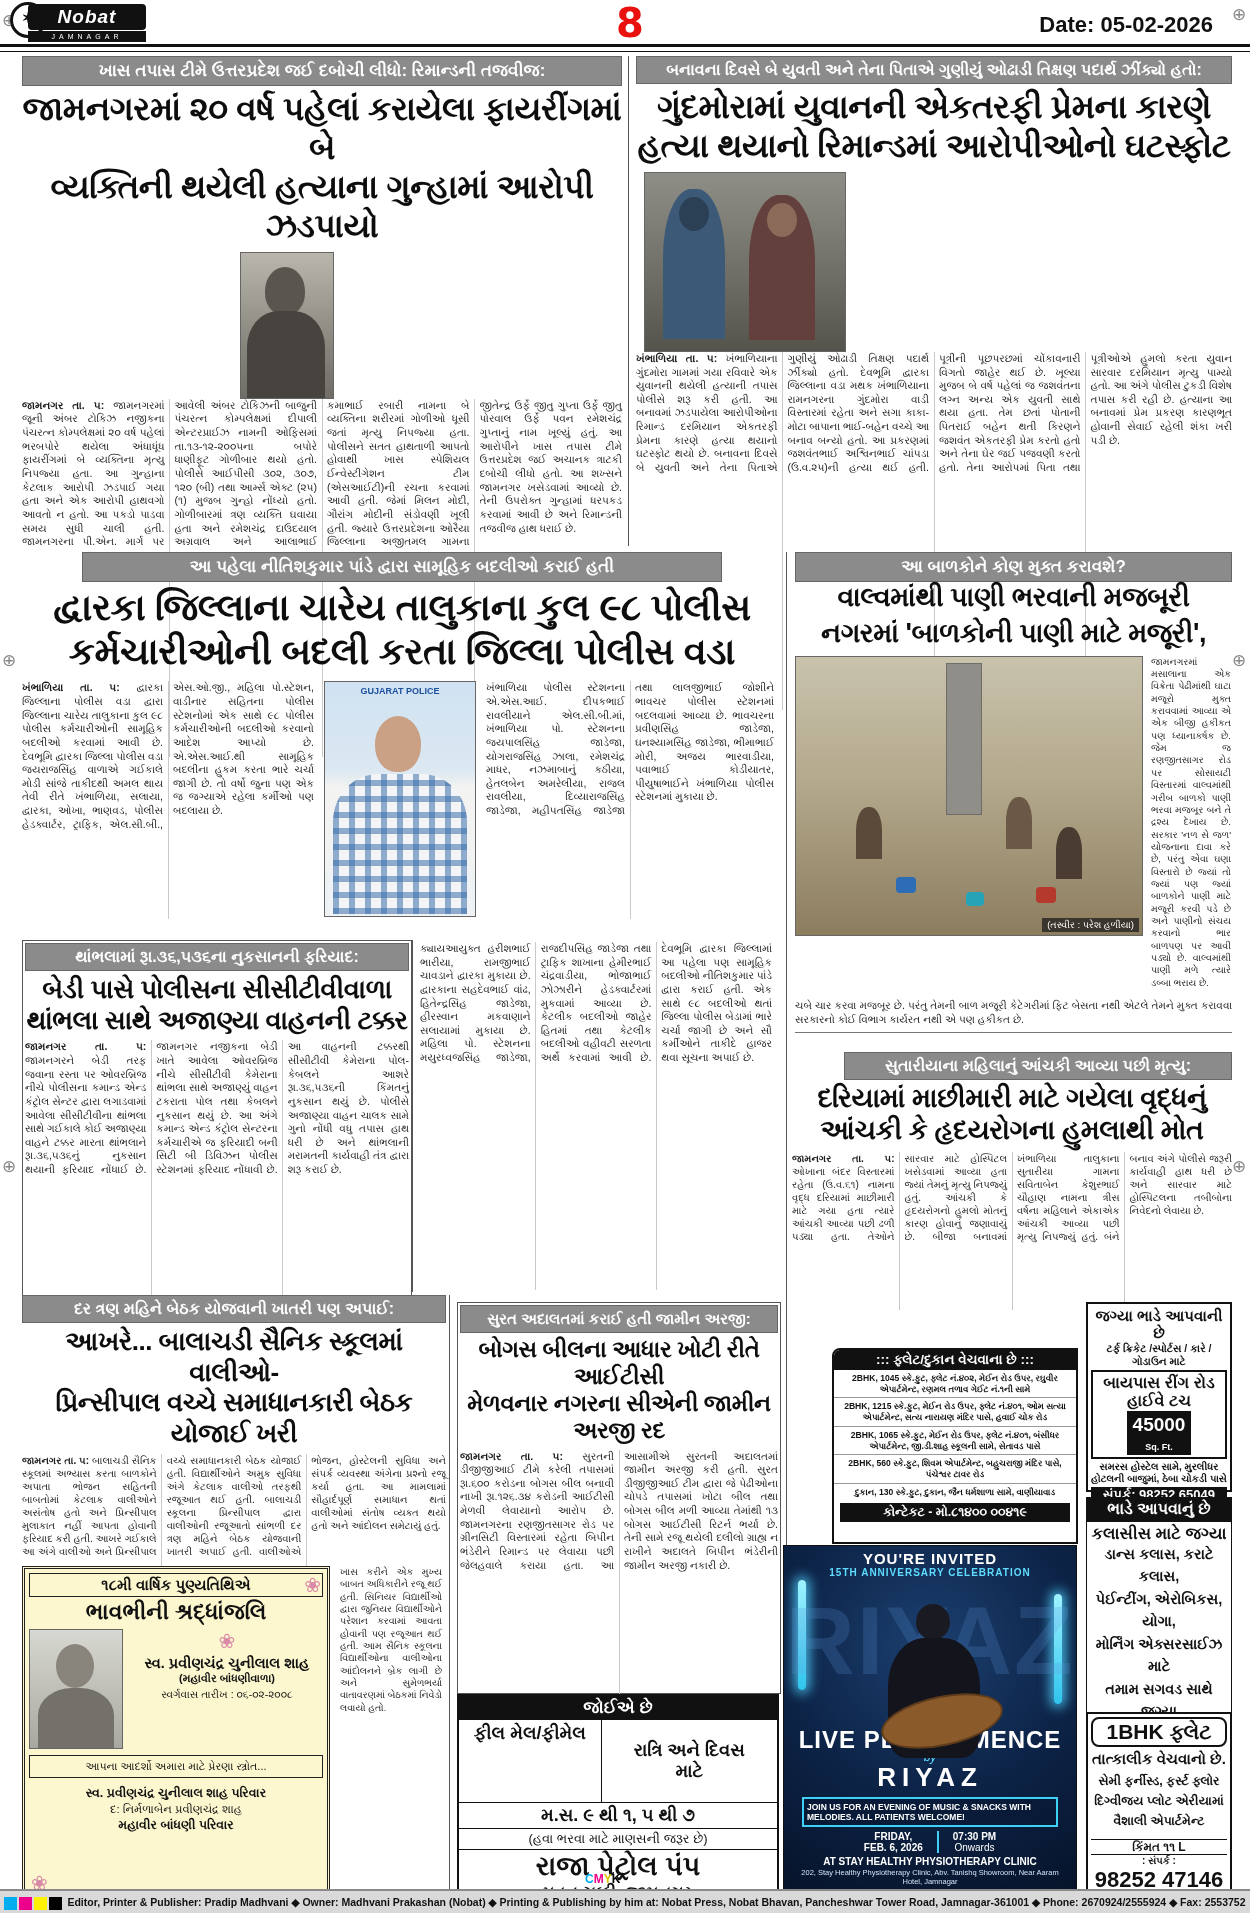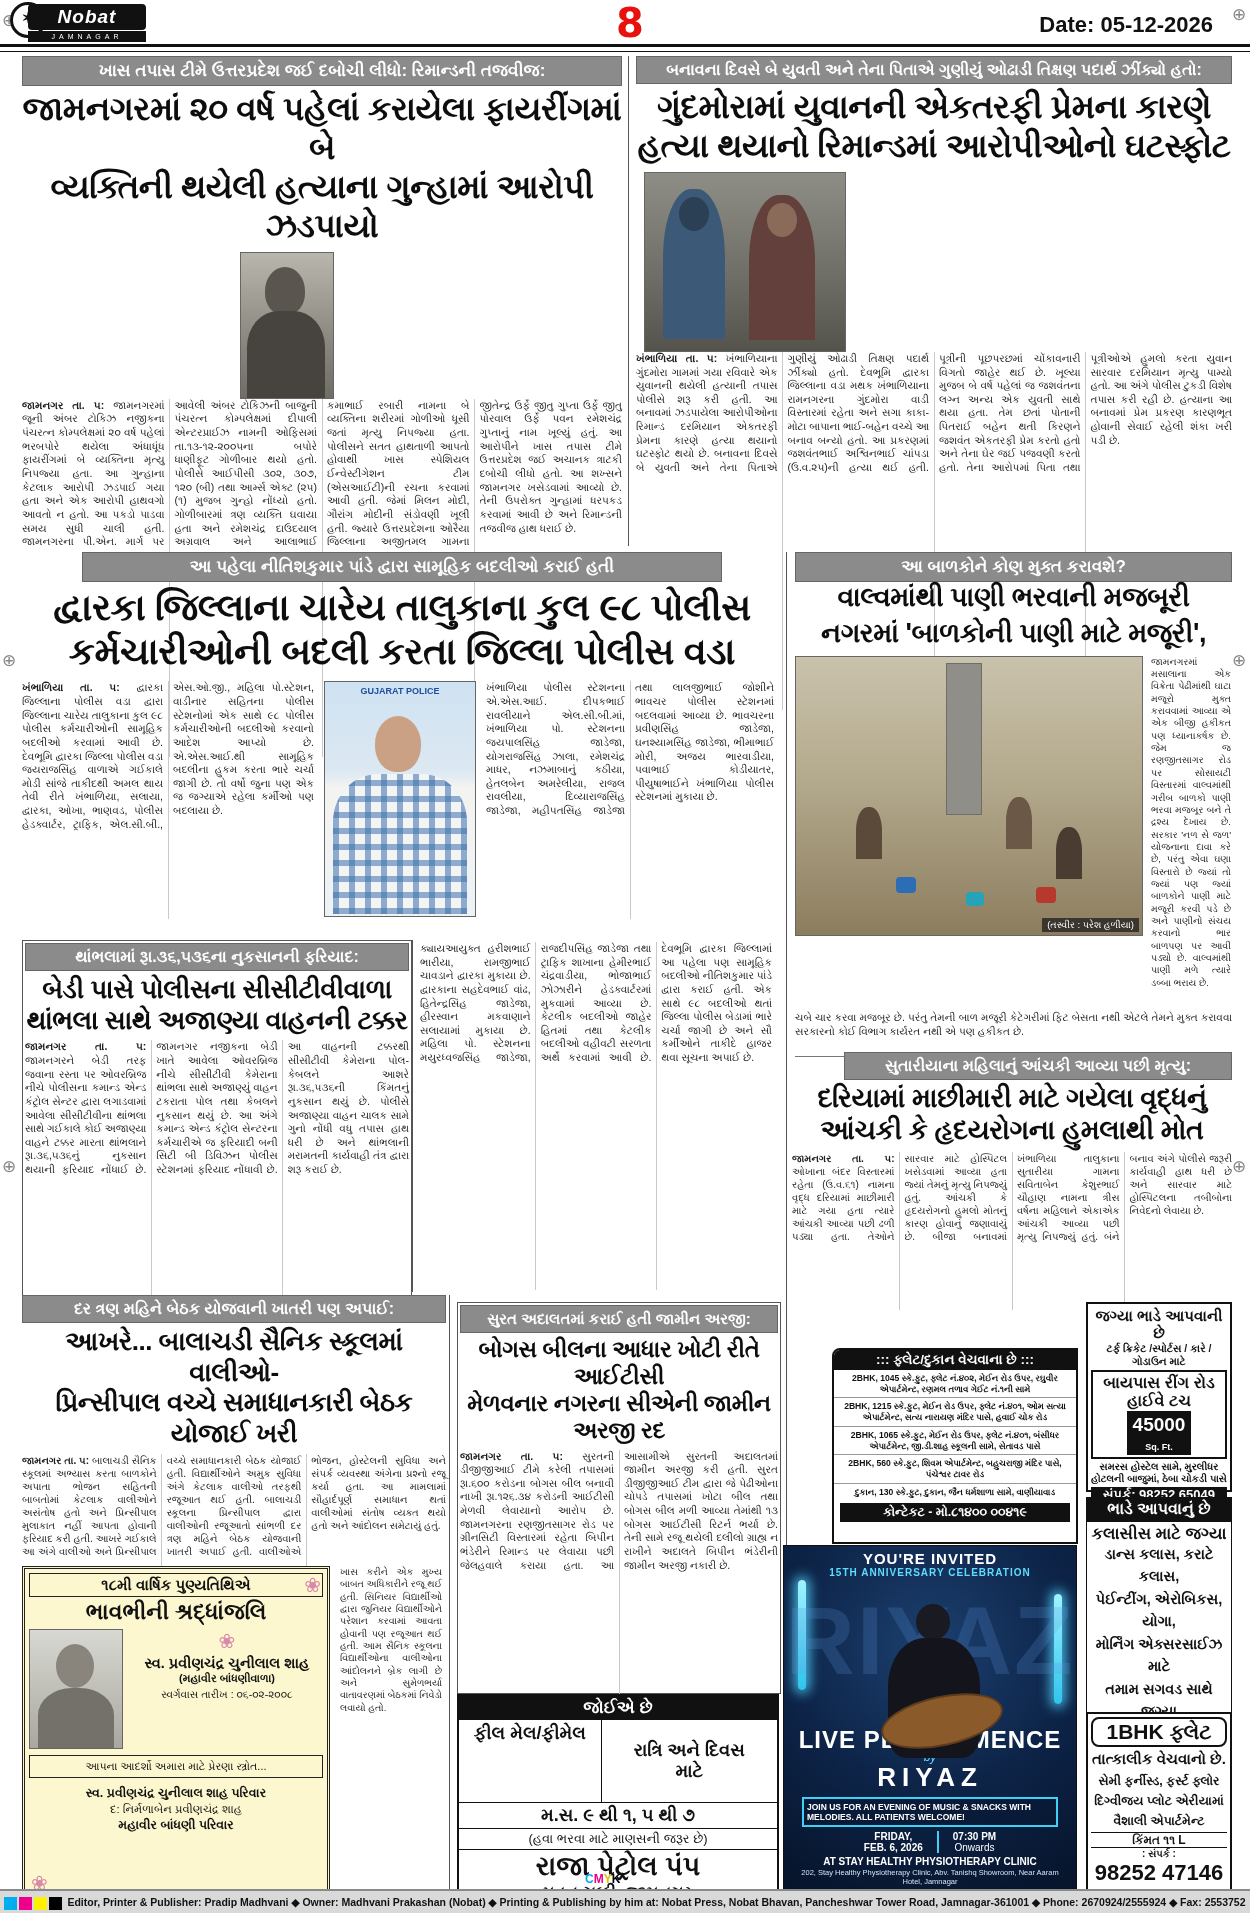--- a/index.html
+++ b/index.html
@@ -93,21 +93,21 @@
   <div class="abs regmark" style="left:2px;top:1158px">⊕</div>
   <div class="abs regmark" style="left:1232px;top:1158px">⊕</div>
 
   <div class="abs" id="header">
     <div class="abs logo-wrap">
       <div class="logo-emblem">✶</div>
       <div class="logo-box">Nobat</div>
       <div class="logo-sub">JAMNAGAR</div>
     </div>
     <div class="abs page-num">8</div>
-    <div class="abs date-lab">Date: 05-12-2026</div>
+    <div class="abs date-lab">Date: 05-02-2026</div>
     <div class="abs header-rule"></div>
   </div>
 
   <div class="abs" style="left:22px;top:56px;width:600px;height:490px">
     <div class="kicker">ખાસ તપાસ ટીમે ઉત્તરપ્રદેશ જઈ દબોચી લીધો: રિમાન્ડની તજવીજ:</div>
     <div class="hl" style="font-size:33px;margin-top:4px">જામનગરમાં ૨૦ વર્ષ પહેલાં કરાયેલા ફાયરીંગમાં બે</div>
     <div class="hl" style="font-size:33px">વ્યક્તિની થયેલી હત્યાના ગુન્હામાં આરોપી ઝડપાયો</div>
     <div style="position:relative;margin-top:6px;height:358px;">
       <div class="ph ph-mug abs" style="left:218px;top:0;width:92px;height:145px">
         <div class="head"></div>
@@ -172,21 +172,21 @@
         <div class="kid" style="left:60px;top:150px"></div>
         <div class="kid" style="left:210px;top:140px;background:#6b5846"></div>
         <div class="kid" style="left:260px;top:170px;background:#4a3c30"></div>
         <div class="pot-b" style="left:100px;top:220px"></div>
         <div class="pot-c" style="left:170px;top:235px"></div>
         <div class="pot-b" style="left:240px;top:230px;background:#b53a2d"></div>
         <div class="credit">(તસ્વીર : પરેશ હળીયા)</div>
       </div>
       <div class="body-txt" style="width:80px;font-size:9.5px">જામનગરમાં મસાલાના એક વિક્રેતા પેઢીમાંથી ઘાટા મજૂરો મુક્ત કરાવવામાં આવ્યા એ એક બીજી હકીકત પણ ધ્યાનાકર્ષક છે. જેમ જ રણજીતસાગર રોડ પર સોસાયટી વિસ્તારમાં વાલ્વમાંથી ગરીબ બાળકો પાણી ભરવા મજબૂર બને તે દ્રશ્ય દેખાય છે. સરકાર 'નળ સે જળ' યોજનાના દાવા કરે છે, પરંતુ એવા ઘણા વિસ્તારો છે જ્યાં તો જ્યાં પણ જ્યાં બાળકોને પાણી માટે મજૂરી કરવી પડે છે અને પાણીનો સંચય કરવાનો ભાર બાળપણ પર આવી પડ્યો છે. વાલ્વમાંથી પાણી મળે ત્યારે ડબ્બા ભરાય છે.</div>
     </div>
-    <div class="caption" style="margin-top:22px;border-bottom:1px solid #777;padding-bottom:18px">ચબે ચાર કરવા મજબૂર છે. પરંતુ તેમની બાળ મજૂરી કેટેગરીમાં ફિટ બેસતા નથી એટલે તેમને મુક્ત કરાવવા સરકારનો કોઈ વિભાગ કાર્યરત નથી એ પણ હકીકત છે.</div>
+    <div class="caption" style="margin-top:10px;border-bottom:1px solid #777;padding-bottom:6px">ચબે ચાર કરવા મજબૂર છે. પરંતુ તેમની બાળ મજૂરી કેટેગરીમાં ફિટ બેસતા નથી એટલે તેમને મુક્ત કરાવવા સરકારનો કોઈ વિભાગ કાર્યરત નથી એ પણ હકીકત છે.</div>
   </div>
 
   <div class="abs storybox" style="left:22px;top:940px;width:384px;height:350px;padding:2px">
     <div class="kicker" style="font-size:16px">થાંભલામાં રૂા.૩૬,૫૩૬ના નુકસાનની ફરિયાદ:</div>
     <div class="hl" style="font-size:26px;margin-top:3px">બેડી પાસે પોલીસના સીસીટીવીવાળા</div>
     <div class="hl" style="font-size:26px">થાંભલા સાથે અજાણ્યા વાહનની ટક્કર</div>
     <div class="body-txt" style="column-count:3;height:258px;margin-top:5px">
       <span class="dateline">જામનગર તા. ૫:</span>
       <span>જામનગરને બેડી તરફ જવાના રસ્તા પર ઓવરબ્રિજ નીચે પોલીસના કમાન્ડ એન્ડ કંટ્રોલ સેન્ટર દ્વારા લગાડવામાં આવેલા સીસીટીવીના થાંભલા સાથે ગઈકાલે કોઈ અજાણ્યા વાહને ટક્કર મારતા થાંભલાને રૂા.૩૬,૫૩૬નું નુકસાન થયાની ફરિયાદ નોંધાઈ છે. જામનગર નજીકના બેડી ખાતે આવેલા ઓવરબ્રિજ નીચે સીસીટીવી કેમેરાના થાંભલા સાથે અજાણ્યું વાહન ટકરાતા પોલ તથા કેબલને નુકસાન થયું છે. આ અંગે કમાન્ડ એન્ડ કંટ્રોલ સેન્ટરના કર્મચારીએ જ ફરિયાદી બની સિટી બી ડિવિઝન પોલીસ સ્ટેશનમાં ફરિયાદ નોંધાવી છે. આ વાહનની ટક્કરથી સીસીટીવી કેમેરાના પોલ-કેબલને આશરે રૂા.૩૬,૫૩૬ની કિંમતનું નુકસાન થયું છે. પોલીસે અજાણ્યા વાહન ચાલક સામે ગુનો નોંધી વધુ તપાસ હાથ ધરી છે અને થાંભલાની મરામતની કાર્યવાહી તંત્ર દ્વારા શરૂ કરાઈ છે.</span>
     </div>
@@ -299,21 +299,21 @@
     </div>
     <div class="ad-head-bar" style="font-size:15px;padding:2px">સંપર્ક: 70968 26380</div>
   </div>
 
   <div class="abs adbox" style="left:1086px;top:1712px;width:146px;height:188px;padding:3px;box-sizing:border-box">
     <div style="border:2px solid #111;border-radius:8px;font-weight:bold;font-size:21px;text-align:center;padding:1px">1BHK ફ્લેટ</div>
     <div class="bhk-line" style="font-size:15px">તાત્કાલીક વેચવાનો છે.</div>
     <div class="bhk-line" style="font-size:12.5px">સેમી ફર્નીસ્ડ, ફર્સ્ટ ફ્લોર</div>
     <div class="bhk-line" style="font-size:12.5px">દિગ્વીજય પ્લોટ એરીયામાં</div>
     <div class="bhk-line" style="font-size:12.5px">વૈશાલી એપાર્ટમેન્ટ</div>
-    <div style="font-weight:bold;font-size:12px;text-align:center;border-top:1px solid #111;border-bottom:1px solid #111;margin-top:1px">કિંમત ૧૧ L</div>
+    <div style="font-weight:bold;font-size:12px;text-align:center;border-top:1px solid #111;border-bottom:1px solid #111;margin-top:8px">કિંમત ૧૧ L</div>
     <div style="font-weight:bold;font-size:10px;text-align:center">: સંપર્ક :</div>
     <div style="font-weight:bold;font-size:22px;text-align:center">98252 47146</div>
   </div>
 
   <div class="abs" id="riyaz" style="left:783px;top:1545px;width:292px;height:357px;border:1px solid #111">
     <div class="neon" style="left:14px;top:34px"></div>
     <div class="neon" style="right:14px;top:48px"></div>
     <div class="bgword">RIYAZ</div>
     <div style="text-align:center;font-weight:bold;font-size:15px;letter-spacing:1px;margin-top:4px">YOU'RE INVITED</div>
     <div class="cyan" style="text-align:center;font-weight:bold;font-size:10px;letter-spacing:1px">15TH ANNIVERSARY CELEBRATION</div>

